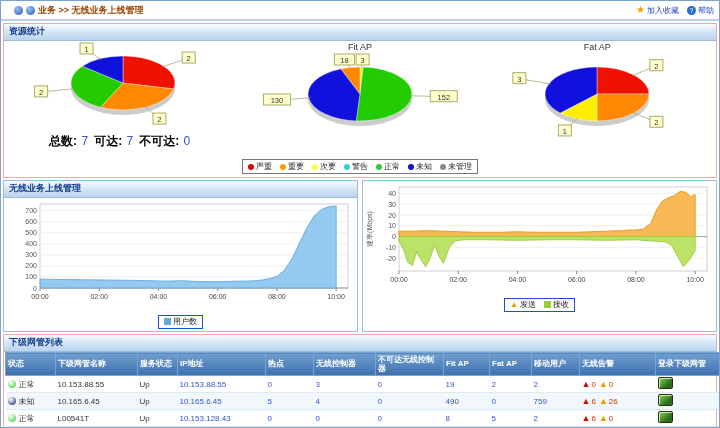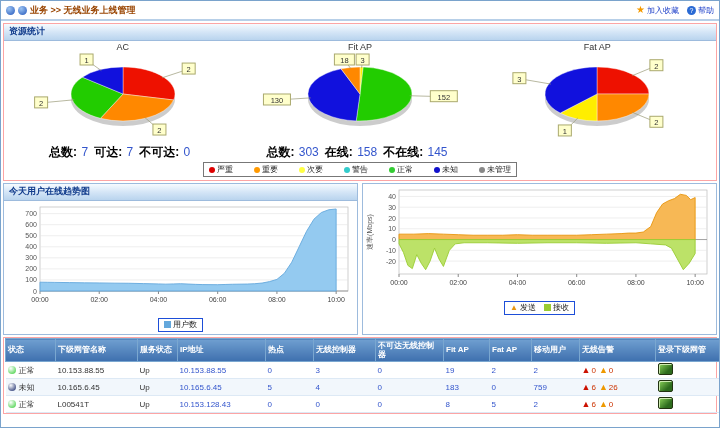--- a/index.html
+++ b/index.html
@@ -1,21 +1,21 @@
 <!DOCTYPE html>
 <html><head>
 <meta charset="utf-8">
 <style>
   html,body{margin:0;padding:0;}
   body{width:720px;height:428px;font-family:"Liberation Sans","DejaVu Sans",sans-serif;
        background:#fff;border:1px solid #7aa3cc;box-sizing:border-box;overflow:hidden;}
   
   .topbar{height:18px;display:flex;align-items:center;justify-content:space-between;
           padding:0 5px;background:#fff;border-bottom:2px solid #b7cfe8;}
-  .crumb-wrap{display:flex;align-items:center;gap:3px;}
+  .crumb-wrap{display:flex;align-items:center;gap:3px;margin-left:8px;}
   .logo-dot{width:9px;height:9px;border-radius:50%;display:inline-block;
             background:radial-gradient(circle at 35% 30%,#9cc4f2,#2255bb);}
   .crumb{font-size:9px;font-weight:bold;color:#994400;letter-spacing:0;}
   .toplinks{display:flex;align-items:center;gap:8px;font-size:8px;color:#1a3cc8;}
   .toplink{display:flex;align-items:center;gap:2px;cursor:pointer;}
   .star{color:#f59a00;font-size:10px;line-height:1;}
   .helpico{width:9px;height:9px;border-radius:50%;background:#2a6ad4;color:#fff;
            font-size:7px;line-height:9px;text-align:center;display:inline-block;}
   
   .panel{border:1px solid #fca5a5;margin:2px;background:#fff;}
@@ -23,22 +23,22 @@
            border-bottom:1px solid #9dbbdd;color:#123c8c;font-size:9px;font-weight:bold;
            padding:1px 5px;line-height:13px;}
   
   .pies{display:flex;}
   .pie-block{flex:1;text-align:center;}
   .pie-title{font-size:9px;color:#333;margin-top:1px;}
   .pie-stats{font-size:12px;color:#000;margin-top:-2px;}
   .pie-stats b{font-weight:bold;}
   .pie-stats .v{color:#3355cc;margin:0 6px 0 1px;}
   .legend-row{display:flex;justify-content:center;margin:1px 0 3px;}
-  .legend-box{border:1px solid #777;padding:1px 5px;display:flex;gap:21px;font-size:8px;
-              align-items:center;background:#fff;}
+  .legend-box{border:1px solid #777;padding:1px 5px;display:flex;gap:8px;font-size:8px;
+              align-items:center;background:#fff;margin-top:8px;}
   .lg-item{display:flex;align-items:center;gap:2px;color:#222;}
   .dot{width:6px;height:6px;border-radius:50%;display:inline-block;}
   
   .mid{display:flex;gap:4px;margin:0 2px;}
   .chart-panel{flex:1;border:1px solid #9dbbdd;background:#fff;}
   .chart-body{position:relative;}
   .chart-legend{display:flex;justify-content:center;margin:1px 0 2px;}
   .chart-legend .box{border:1px solid #1d4ed8;padding:0 5px;font-size:8px;display:flex;
                      align-items:flex-start;gap:8px;height:12px;background:#fff;}
   .mk{font-size:8px;line-height:1;}
@@ -80,21 +80,20 @@
       <span class="helpico">?</span>
       <span>帮助</span>
     </span>
   </div>
 </div>
 
 <div class="panel">
   <div class="panel-h">资源统计</div>
   <div class="pies">
     <div class="pie-block">
-      <div class="pie-title">AC</div>
       <svg width="230" height="90">
           <ellipse cx="115" cy="47" rx="52" ry="27" fill="#00000033"></ellipse>
           <path d="M115,42 L115,15 A52,27 0 0 1 165.69625143345482,48.00806521682049 Z" fill="#ee1100" stroke="#ffffff" stroke-width="0.4"></path>
           <line x1="154.02902760480404" y1="25.83914433582163" x2="180.6738445273145" y2="17.06040792565066" stroke="#999977" stroke-width="0.7"></line>
           <rect x="174.1738445273145" y="11.060407925650662" width="13" height="11" fill="#ffffcc" stroke="#aaa96e"></rect>
           <text x="180.6738445273145" y="20.06040792565066" text-anchor="middle" font-size="7.5" fill="#333">2</text>
           <path d="M115,42 L165.69625143345482,48.00806521682049 A52,27 0 0 1 92.43804556588698,66.32615943336532 Z" fill="#ff8800" stroke="#ffffff" stroke-width="0.4"></path>
           <line x1="136.65947625674852" y1="65.35311305603071" x2="151.4462340858749" y2="78.03875471609678" stroke="#999977" stroke-width="0.7"></line>
           <rect x="144.9462340858749" y="72.03875471609678" width="13" height="11" fill="#ffffcc" stroke="#aaa96e"></rect>
           <text x="151.4462340858749" y="81.03875471609678" text-anchor="middle" font-size="7.5" fill="#333">2</text>
@@ -123,21 +122,20 @@
           <text x="198.80931079522486" y="47.69371587627346" text-anchor="middle" font-size="7.5" fill="#333">152</text>
           <path d="M115,42 L111.2292539809191,68.9289189738648 A52,27 0 0 1 96.03812063330192,16.859110323363197 Z" fill="#1111dd" stroke="#ffffff" stroke-width="0.4"></path>
           <line x1="65.6430888389933" y1="45.88215622608058" x2="31.947505257921406" y2="47.99098183037127" stroke="#999977" stroke-width="0.7"></line>
           <rect x="18.447505257921406" y="41.99098183037127" width="27" height="11" fill="#ffffcc" stroke="#aaa96e"></rect>
           <text x="31.947505257921406" y="50.99098183037127" text-anchor="middle" font-size="7.5" fill="#333">130</text>
           <path d="M115,42 L96.03812063330192,16.859110323363197 A52,27 0 0 1 114.99999999999999,15 Z" fill="#ff8800" stroke="#ffffff" stroke-width="0.4"></path>
           <line x1="105.73745612883168" y1="16.530094366078927" x2="99.41398867832255" y2="8" stroke="#999977" stroke-width="0.7"></line>
           <rect x="89.41398867832255" y="2" width="20" height="11" fill="#ffffcc" stroke="#aaa96e"></rect>
           <text x="99.41398867832255" y="11" text-anchor="middle" font-size="7.5" fill="#333">18</text>
         </svg>
-      <div class="pie-stats"><b>总数: </b><span class="v">303</span><b>在线: </b><span class="v">158</span><b>不在线: </b><span class="v">145</span></div>
     </div>
     <div class="pie-block">
       <div class="pie-title">Fat AP</div>
       <svg width="230" height="90">
           <ellipse cx="115" cy="47" rx="52" ry="27" fill="#00000033"></ellipse>
           <path d="M115,42 L115,15 A52,27 0 0 1 167,42 Z" fill="#ee1100" stroke="#ffffff" stroke-width="0.4"></path>
           <line x1="150.29877051683246" y1="23.67179223164469" x2="174.39696961967" y2="13.715728752538102" stroke="#999977" stroke-width="0.7"></line>
           <rect x="167.89696961967" y="7.7157287525381015" width="13" height="11" fill="#ffffcc" stroke="#aaa96e"></rect>
           <text x="174.39696961967" y="16.7157287525381" text-anchor="middle" font-size="7.5" fill="#333">2</text>
           <path d="M115,42 L167,42 A52,27 0 0 1 115,69 Z" fill="#ff8800" stroke="#ffffff" stroke-width="0.4"></path>
@@ -184,21 +182,21 @@
         <span class="lg-item">
           <span class="dot" style="background: rgb(136, 136, 136);"></span>
           <span>未管理</span>
         </span>
       </div>
   </div>
 </div>
 
 <div class="mid">
   <div class="chart-panel">
-    <div class="panel-h">今天用户在线趋势图</div>
+    <div class="panel-h">无线业务上线管理</div>
     <div class="chart-body">
       <svg width="352" height="112">
           <rect x="36" y="6" width="308" height="84" fill="#ffffff" stroke="#bbbbbb" stroke-width="0.7"></rect>
           <line x1="36" y1="90" x2="344" y2="90" stroke="#999999" stroke-width="0.9"></line>
           <text x="33" y="92.5" text-anchor="end" font-size="7" fill="#555">0</text>
           <line x1="36" y1="78.94736842105263" x2="344" y2="78.94736842105263" stroke="#e2e2e2" stroke-width="0.6"></line>
           <text x="33" y="81.44736842105263" text-anchor="end" font-size="7" fill="#555">100</text>
           <line x1="36" y1="67.89473684210526" x2="344" y2="67.89473684210526" stroke="#e2e2e2" stroke-width="0.6"></line>
           <text x="33" y="70.39473684210526" text-anchor="end" font-size="7" fill="#555">200</text>
           <line x1="36" y1="56.8421052631579" x2="344" y2="56.8421052631579" stroke="#e2e2e2" stroke-width="0.6"></line>
@@ -279,20 +277,21 @@
               <span class="sq" style="background: rgb(154, 204, 51);"></span>
               <span>接收</span>
             </span>
           </div>
       </div>
     </div>
   </div>
 </div>
 
 <div class="panel">
+  <div class="panel-h">下级网管列表</div>
   <table class="nms-table">
     <colgroup>
       <col style="width:50px">
         <col style="width:82px">
         <col style="width:40px">
       <col style="width:88px">
         <col style="width:48px">
         <col style="width:62px">
       <col style="width:68px">
         <col style="width:46px">
@@ -333,21 +332,21 @@
           <td><span class="login-ico"></span></td>
         </tr>
         <tr class="alt">
           <td><span class="sball" style="background:radial-gradient(circle at 35% 30%, #ffffffaa, #112266)"></span>未知</td>
           <td>10.165.6.45</td>
           <td>Up</td>
           <td><span class="num">10.165.6.45</span></td>
           <td><span class="num">5</span></td>
           <td><span class="num">4</span></td>
           <td><span class="num">0</span></td>
-          <td><span class="num">183</span></td>
+          <td><span class="num">490</span></td>
           <td><span class="num">0</span></td>
           <td><span class="num">759</span></td>
           <td><span class="tri-red">▲</span><span class="acount">6</span><span class="tri-org">▲</span><span class="acount">26</span></td>
           <td><span class="login-ico"></span></td>
         </tr>
         <tr>
           <td><span class="sball" style="background:radial-gradient(circle at 35% 30%, #ffffffaa, #33cc33)"></span>正常</td>
           <td>L00541T</td>
           <td>Up</td>
           <td><span class="num">10.153.128.43</span></td>

